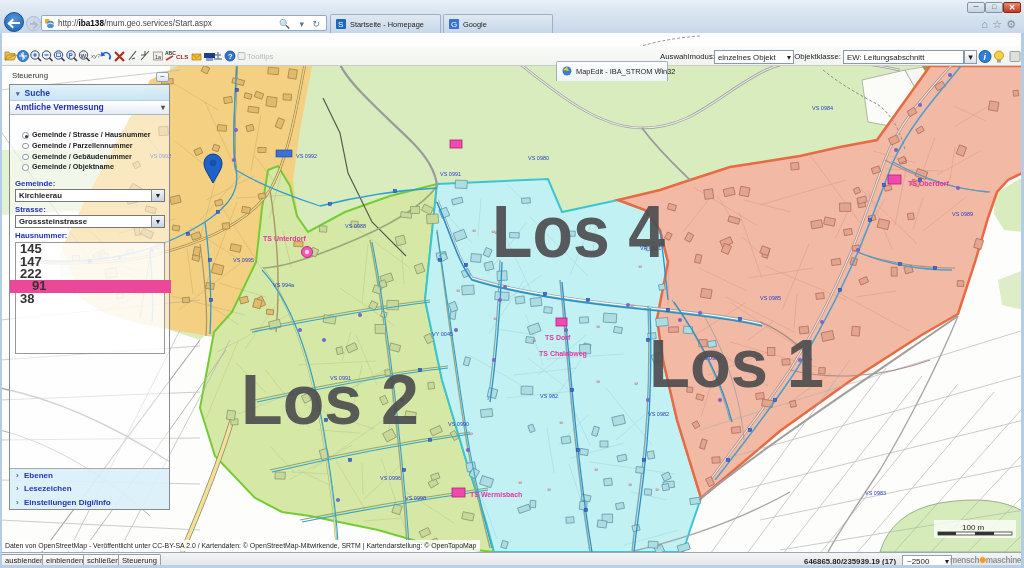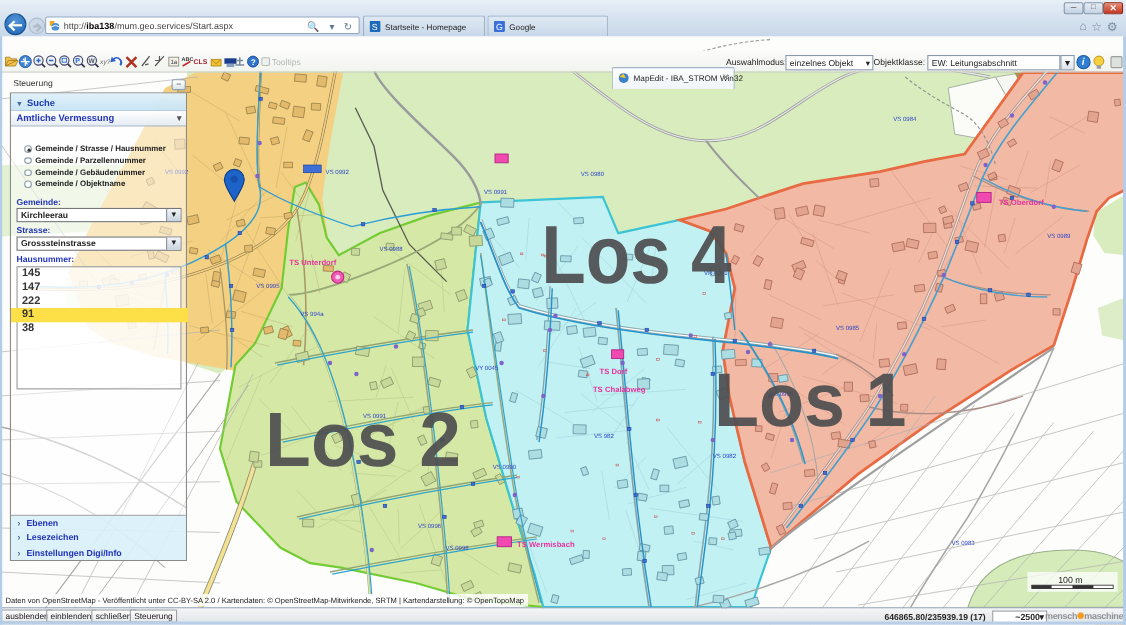--- a/index.html
+++ b/index.html
@@ -66,35 +66,35 @@
 .radio i{position:absolute;left:12px;top:2px;width:6.5px;height:6.5px;border-radius:50%;
  border:1px solid #8a9aa8;background:#fff;}
 .radio.on i:after{content:"";position:absolute;left:1.5px;top:1.5px;width:3px;height:3px;border-radius:50%;background:#333;}
 .plabel{font-size:7.8px;font-weight:bold;color:#2233b8;padding:3px 0 1px 5px;}
 .pselect{margin-left:5px;width:150px;height:13px;background:#fff;border:1px solid #777;
  font-size:7.8px;font-weight:bold;color:#222;line-height:12px;padding-left:3px;position:relative;}
 .pselect .btn{position:absolute;right:0;top:0;width:13px;height:11px;
  background:linear-gradient(#f2f5f8,#c8d4e0);border-left:1px solid #889;
  text-align:center;font-size:7px;line-height:11px;color:#222;}
 #hlist{margin:1px 0 0 5px;width:150px;height:112px;background:rgba(255,255,255,0.72);
- border:1px solid #999;font-size:10px;font-weight:bold;color:#333;}
+ border:1px solid #999;font-size:13px;font-weight:bold;color:#333;}
 #hlist div{height:12.4px;line-height:12.4px;padding-left:4px;}
-#hlist div.hl{background:#fde047;width:161px;margin-left:-6px;padding-left:10px;}
+#hlist div.hl{background:#ec4899;width:161px;margin-left:-6px;padding-left:22px;}
 #psec{position:absolute;left:0;bottom:0;width:159px;background:rgba(214,239,249,0.85);border-top:1px solid #aaa;}
 .sec{height:13.4px;line-height:13.4px;font-size:8px;font-weight:bold;color:#2233b8;padding-left:14px;position:relative;}
 .sec:before{content:"\203A";position:absolute;left:6px;top:0;color:#4a6a9a;}
 
 #bbar{position:absolute;left:0;top:552px;width:1024px;height:16px;
  background:linear-gradient(#f4f5f6,#e3e6ea 80%);border-top:1px solid #9aa8b8;}
 #bbar:after{content:"";position:absolute;left:0;bottom:0;width:1024px;height:3px;background:#b9cfe8;}
 .bb{position:absolute;top:1px;height:12px;background:linear-gradient(#fdfdfd,#e8e9ea);
  border:1px solid #98a0a8;font-size:7.6px;color:#222;line-height:11px;padding:0 3px;border-radius:1px;}
 #coords{position:absolute;top:3.5px;right:128px;font-size:7.8px;font-weight:bold;color:#222;}
 #zoomsel{position:absolute;top:2px;right:72px;width:50px;height:12px;background:#fff;
- border:1px solid #98a0a8;font-size:8px;font-weight:bold;color:#222;line-height:11px;padding-left:20px;}
+ border:1px solid #98a0a8;font-size:8px;font-weight:normal;color:#222;line-height:11px;padding-left:4px;}
 #zoomsel:after{content:"\25BE";position:absolute;right:2px;top:0;font-size:8px;color:#222;}
 #mmlogo{position:absolute;top:2px;right:2px;width:72px;height:13px;font-size:8.2px;font-weight:bold;color:#8f9296;letter-spacing:-0.3px;}
 #mmlogo .x{color:#f49b1f;}
 #mmlogo .sub{position:absolute;right:0;top:8.5px;font-size:4px;color:#f49b1f;font-weight:normal;}
 </style></head><body>
 <div id="page">
 <svg id="map" width="1024" height="568" viewBox="0 0 1024 568" font-family="Liberation Sans, sans-serif">
       <rect x="0" y="0" width="1024" height="568" fill="#fdfdfc"></rect>
       <polygon points="170,60 935,60 875,142 795,158 688,182 640,202 560,214 545,178 435,186 340,215 300,240 262,274 228,314 200,340 170,330" fill="#d8ecbe"></polygon>
       <polygon points="0,150 120,150 130,185 90,210 0,215" fill="#dcedc8" opacity="0.8"></polygon>

